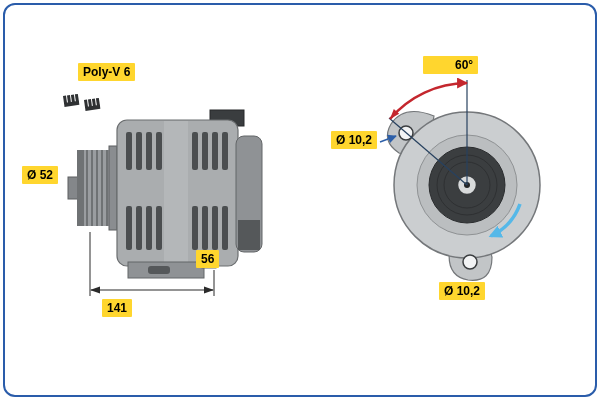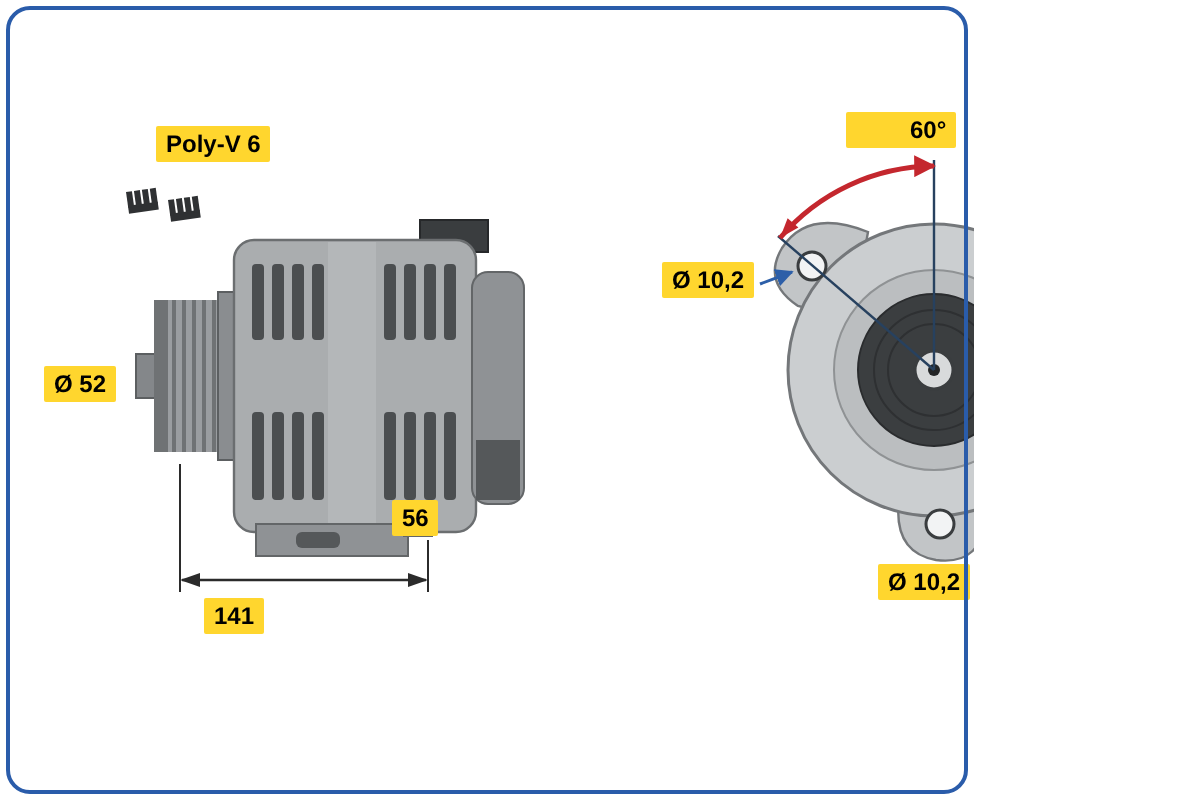--- a/index.html
+++ b/index.html
@@ -2,21 +2,21 @@
 <html><head>
 <meta charset="utf-8">
 <style>
   * { box-sizing: border-box; }
   html, body {
     margin: 0; padding: 0;
     width: 600px; height: 400px;
     background: #ffffff;
     font-family: "Liberation Sans", sans-serif;
   }
-  .stage { position: relative; width: 487px; height: 400px; background: #ffffff; overflow: hidden; text-decoration: underline; }
+  .stage { position: relative; width: 600px; height: 400px; background: #ffffff; overflow: hidden; text-decoration: underline; }
   .frame {
     position: absolute; inset: 3px;
     border: 2px solid #2a5caa;
     border-radius: 12px;
     pointer-events: none;
   }
   svg.drawing { position: absolute; left: 0; top: 0; }
   .lbl {
     position: absolute;
     background: #ffd62e;
@@ -132,21 +132,21 @@
         <polygon points="390,119 399.2,113.7 393.8,109.1" fill="#c4272e"></polygon>
       </g>
 
       <line x1="380" y1="142" x2="396" y2="136" stroke="#2d5fa8" stroke-width="1.5" marker-end="url(#mBlue)"></line>
 
       <path d="M 520 204 A 56 56 0 0 1 491 236" fill="none" stroke="#55b8e8" stroke-width="3.5" marker-end="url(#mCyan)"></path>
     </g>
   </svg>
 
   <div class="lbl" style="left:78px;  top:63px;">Poly-V 6</div>
-  <div class="lbl" style="left:22px;  top:166px;margin-top:17px;">Ø 52</div>
+  <div class="lbl" style="left:22px;  top:166px;">Ø 52</div>
   <div class="lbl" style="left:196px; top:250px;">56</div>
   <div class="lbl" style="left:102px; top:299px;">141</div>
   <div class="lbl" style="left:423px; top:56px;padding-left:32px;">60°</div>
   <div class="lbl" style="left:331px; top:131px;">Ø 10,2</div>
   <div class="lbl" style="left:439px; top:282px;">Ø 10,2</div>
 
   <div class="frame"></div>
 </div>
 
 </body></html>

